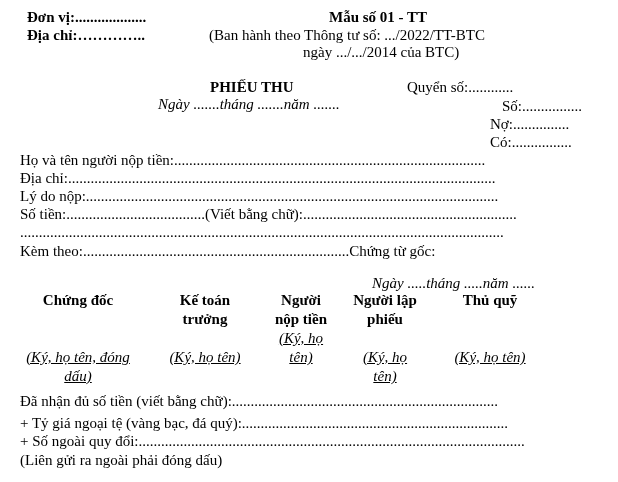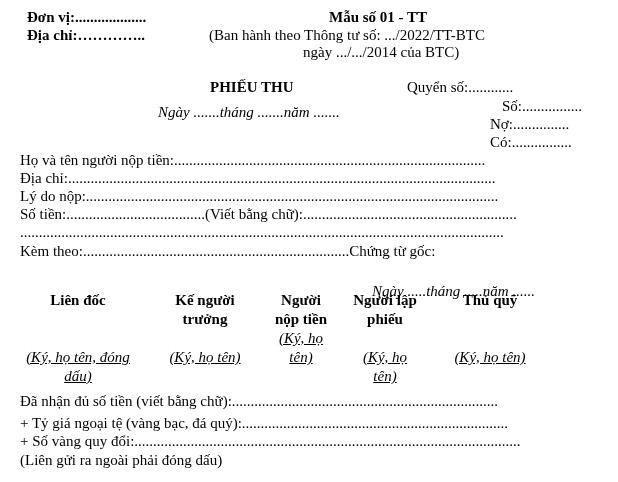--- a/index.html
+++ b/index.html
@@ -3,21 +3,21 @@
   <meta charset="utf-8">
   <style>
     html, body { margin: 0; padding: 0; background: #ffffff; }
     body {
       width: 618px; height: 482px; position: relative; overflow: hidden;
       font-family: "Liberation Serif", "DejaVu Serif", serif;
       color: #000; font-size: 15px;
     }
     .abs { position: absolute; white-space: nowrap; line-height: 17px; }
     .b { font-weight: bold; }
-    .i { font-style: italic; margin-top: 8px; }
+    .i { font-style: italic; }
     .sig { position: absolute; text-align: center; line-height: 19px; font-size: 15px; }
     .sig .title { font-weight: bold; white-space: normal; }
     .sig .note { font-style: italic; white-space: normal; text-decoration: underline; }
   </style>
 </head>
 <body>
 
 <div class="abs b" style="left:27px; top:9px;">Đơn vị:...................</div>
 <div class="abs b" style="left:27px; top:27px;">Địa chỉ:…………..</div>
 
@@ -35,36 +35,36 @@
 <div class="abs" style="left:20px; top:152px; width:560px; overflow:hidden;">Họ và tên người nộp tiền:...................................................................................</div>
 <div class="abs" style="left:20px; top:170px; width:556px; overflow:hidden;">Địa chỉ:..................................................................................................................</div>
 <div class="abs" style="left:20px; top:188px; width:558px; overflow:hidden;">Lý do nộp:..............................................................................................................</div>
 <div class="abs" style="left:20px; top:206px; width:556px; overflow:hidden;">Số tiền:.....................................(Viết bằng chữ):.........................................................</div>
 <div class="abs" style="left:20px; top:224px; width:556px; overflow:hidden;">.................................................................................................................................</div>
 <div class="abs" style="left:20px; top:243px; width:500px; overflow:hidden;">Kèm theo:.......................................................................Chứng từ gốc:</div>
 
 <div class="abs i" style="left:372px; top:275px;">Ngày .....tháng .....năm ......</div>
 
 <div class="sig" style="left:18px; top:291px; width:120px;">
-  <div class="title">Liên đốc</div>
+  <div class="title">Chứng đốc</div>
   <div class="note" style="margin-top:38px;">(Ký, họ tên, đóng dấu)</div>
 </div>
 <div class="sig" style="left:160px; top:291px; width:90px;">
-  <div class="title">Kế người trưởng</div>
+  <div class="title">Kế toán trưởng</div>
   <div class="note" style="margin-top:19px;">(Ký, họ tên)</div>
 </div>
 <div class="sig" style="left:272px; top:291px; width:58px;">
   <div class="title">Người nộp tiền</div>
   <div class="note">(Ký, họ tên)</div>
 </div>
 <div class="sig" style="left:345px; top:291px; width:80px;">
   <div class="title" style="width:80px;">Người lập phiếu</div>
   <div class="note" style="margin-top:19px; padding:0 8px;">(Ký, họ tên)</div>
 </div>
 <div class="sig" style="left:440px; top:291px; width:100px;">
   <div class="title">Thủ quỹ</div>
   <div class="note" style="margin-top:38px;">(Ký, họ tên)</div>
 </div>
 
 <div class="abs" style="left:20px; top:393px; width:578px; overflow:hidden;">Đã nhận đủ số tiền (viết bằng chữ):.......................................................................</div>
 <div class="abs" style="left:20px; top:415px; width:576px; overflow:hidden;">+ Tỷ giá ngoại tệ (vàng bạc, đá quý):.......................................................................</div>
-<div class="abs" style="left:20px; top:433px; width:574px; overflow:hidden;">+ Số vàng quy đổi:.......................................................................................................</div>
+<div class="abs" style="left:20px; top:433px; width:574px; overflow:hidden;">+ Số ngoài quy đổi:.......................................................................................................</div>
 <div class="abs" style="left:20px; top:452px;">(Liên gửi ra ngoài phải đóng dấu)</div>
 
 </body></html>

